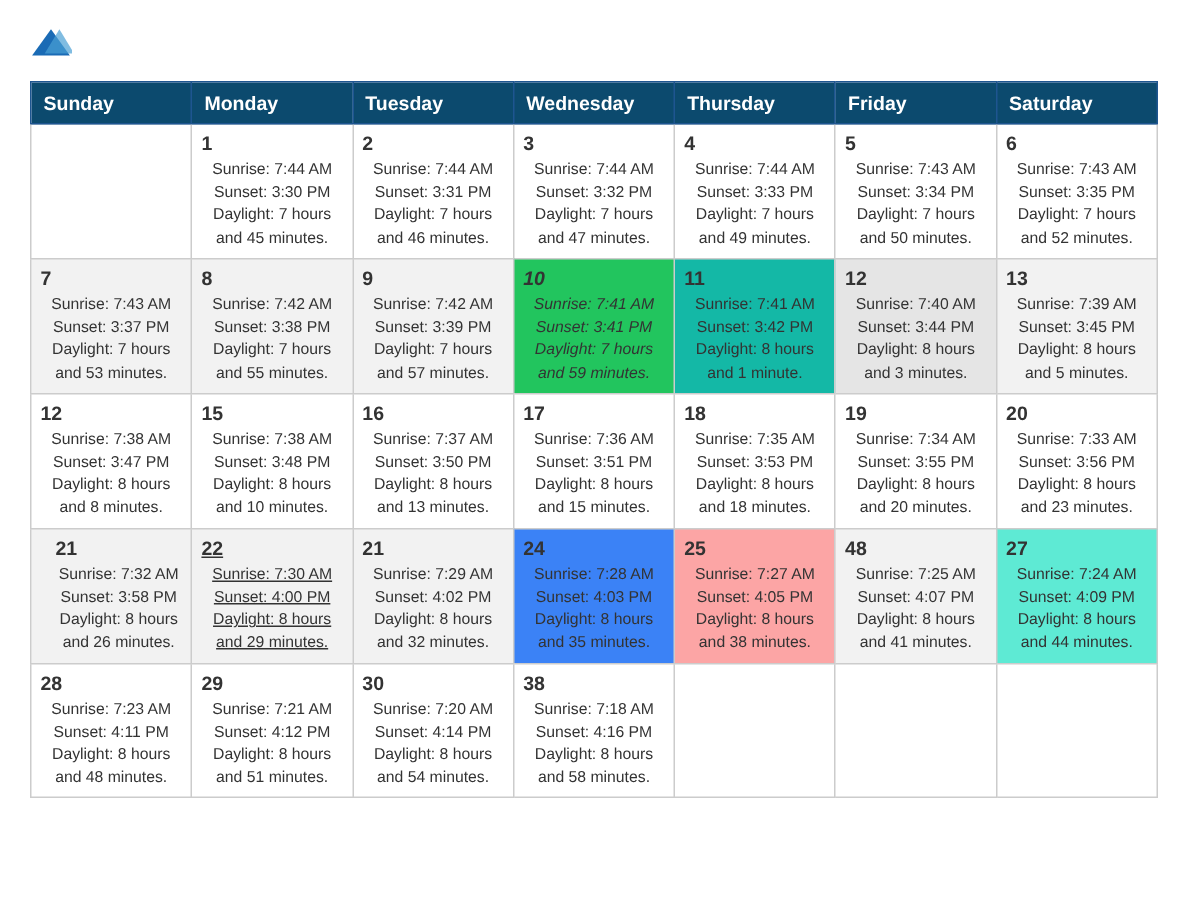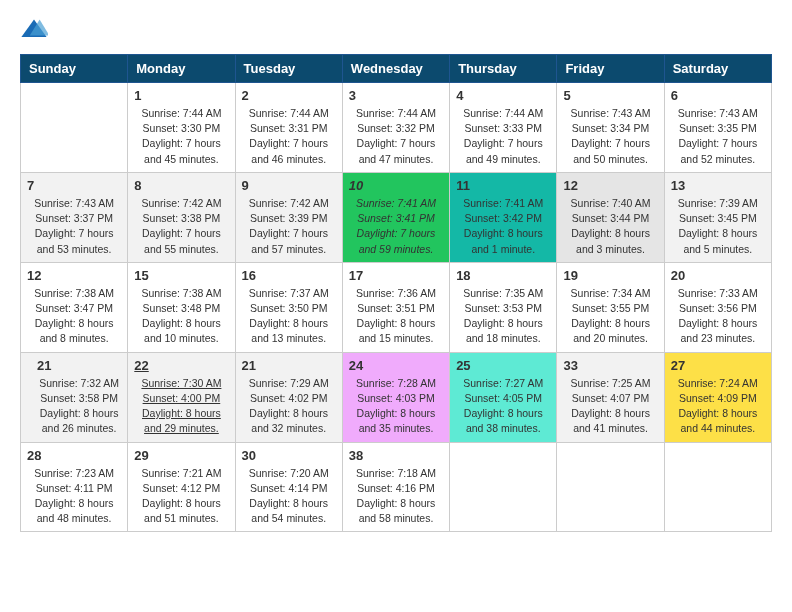--- a/index.html
+++ b/index.html
@@ -220,33 +220,33 @@
           <div class="cell-info">Sunrise: 7:32 AM<br>Sunset: 3:58 PM<br>Daylight: 8 hours and 26 minutes.</div>
         </td>
         <td style="background: rgb(242, 242, 242); text-decoration: underline;">
           <span class="day-number">22</span>
           <div class="cell-info">Sunrise: 7:30 AM<br>Sunset: 4:00 PM<br>Daylight: 8 hours and 29 minutes.</div>
         </td>
         <td style="background: rgb(242, 242, 242);">
           <span class="day-number">21</span>
           <div class="cell-info">Sunrise: 7:29 AM<br>Sunset: 4:02 PM<br>Daylight: 8 hours and 32 minutes.</div>
         </td>
-        <td style="background: #f0abfc;">
+        <td style="background: #3b82f6;">
           <span class="day-number">24</span>
           <div class="cell-info">Sunrise: 7:28 AM<br>Sunset: 4:03 PM<br>Daylight: 8 hours and 35 minutes.</div>
         </td>
-        <td style="background: #5eead4;">
+        <td style="background: #fca5a5;">
           <span class="day-number">25</span>
           <div class="cell-info">Sunrise: 7:27 AM<br>Sunset: 4:05 PM<br>Daylight: 8 hours and 38 minutes.</div>
         </td>
         <td style="background: rgb(242, 242, 242);">
-          <span class="day-number">33</span>
+          <span class="day-number">48</span>
           <div class="cell-info">Sunrise: 7:25 AM<br>Sunset: 4:07 PM<br>Daylight: 8 hours and 41 minutes.</div>
         </td>
-        <td style="background: #fde047; margin-left: 44px;">
+        <td style="background: #5eead4; margin-left: 44px;">
           <span class="day-number">27</span>
           <div class="cell-info">Sunrise: 7:24 AM<br>Sunset: 4:09 PM<br>Daylight: 8 hours and 44 minutes.</div>
         </td>
       </tr>
       <tr>
         <td>
           <span class="day-number">28</span>
           <div class="cell-info">Sunrise: 7:23 AM<br>Sunset: 4:11 PM<br>Daylight: 8 hours and 48 minutes.</div>
         </td>
         <td>

